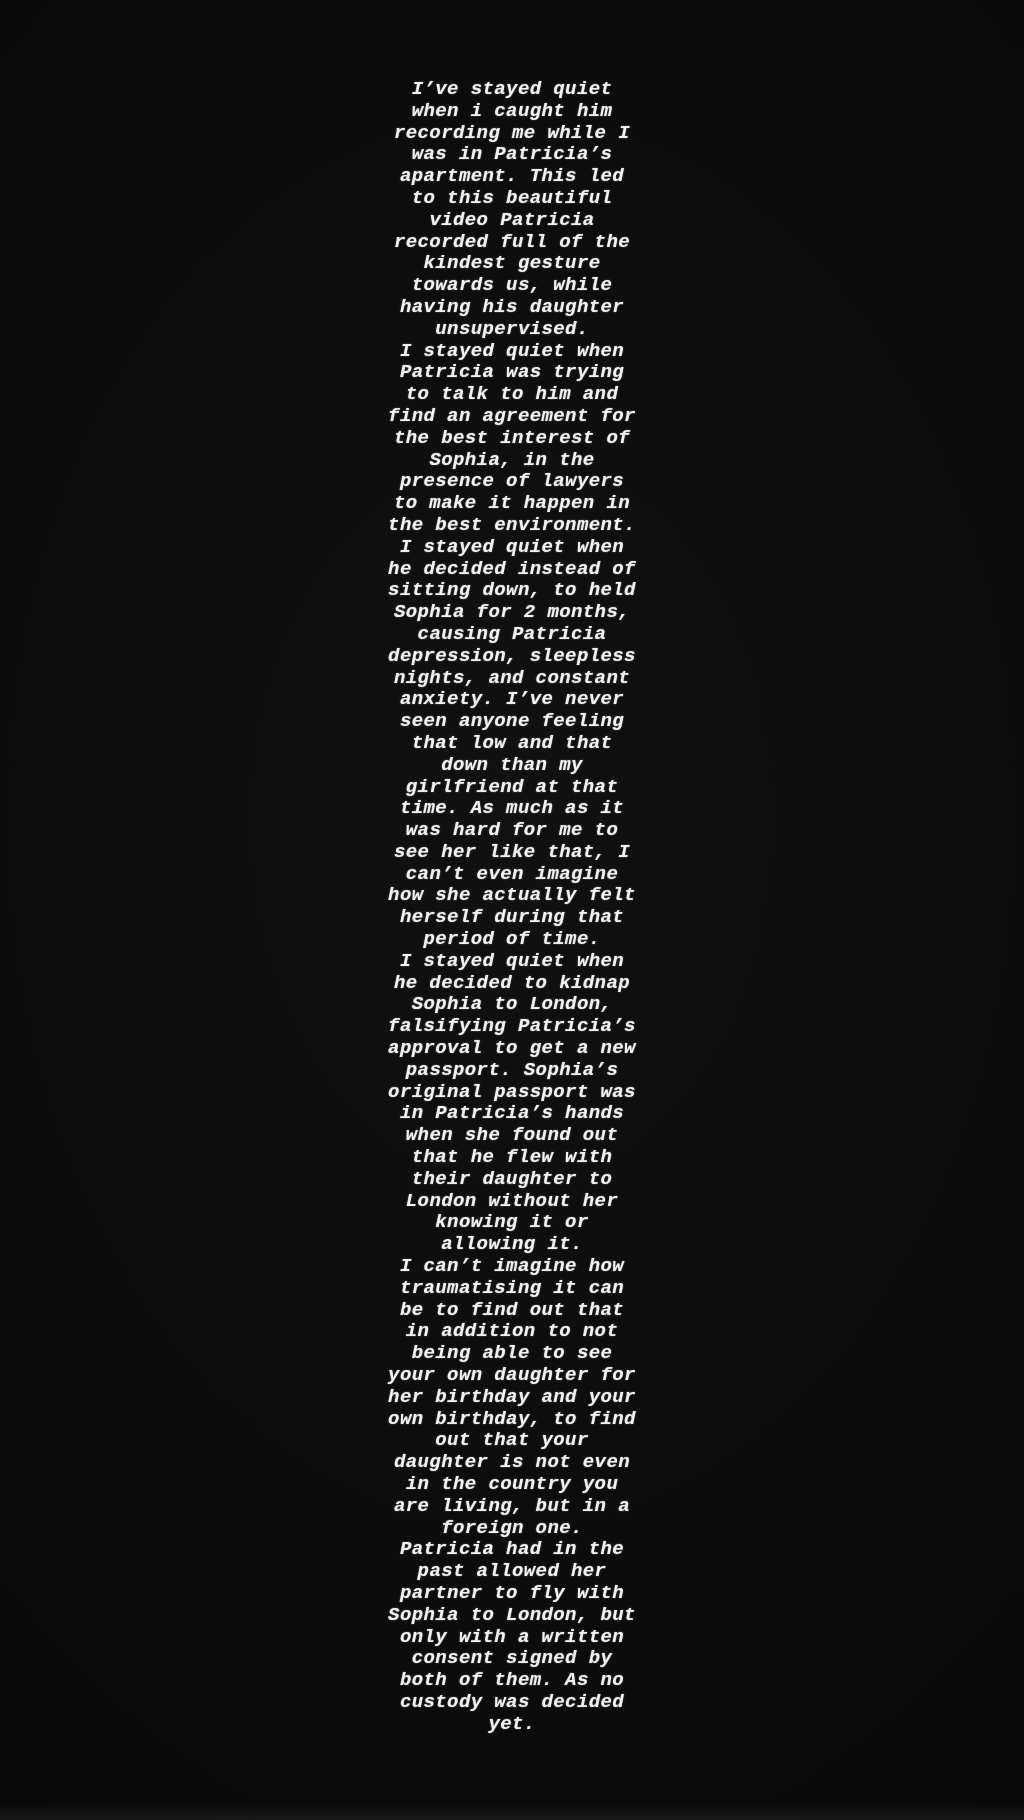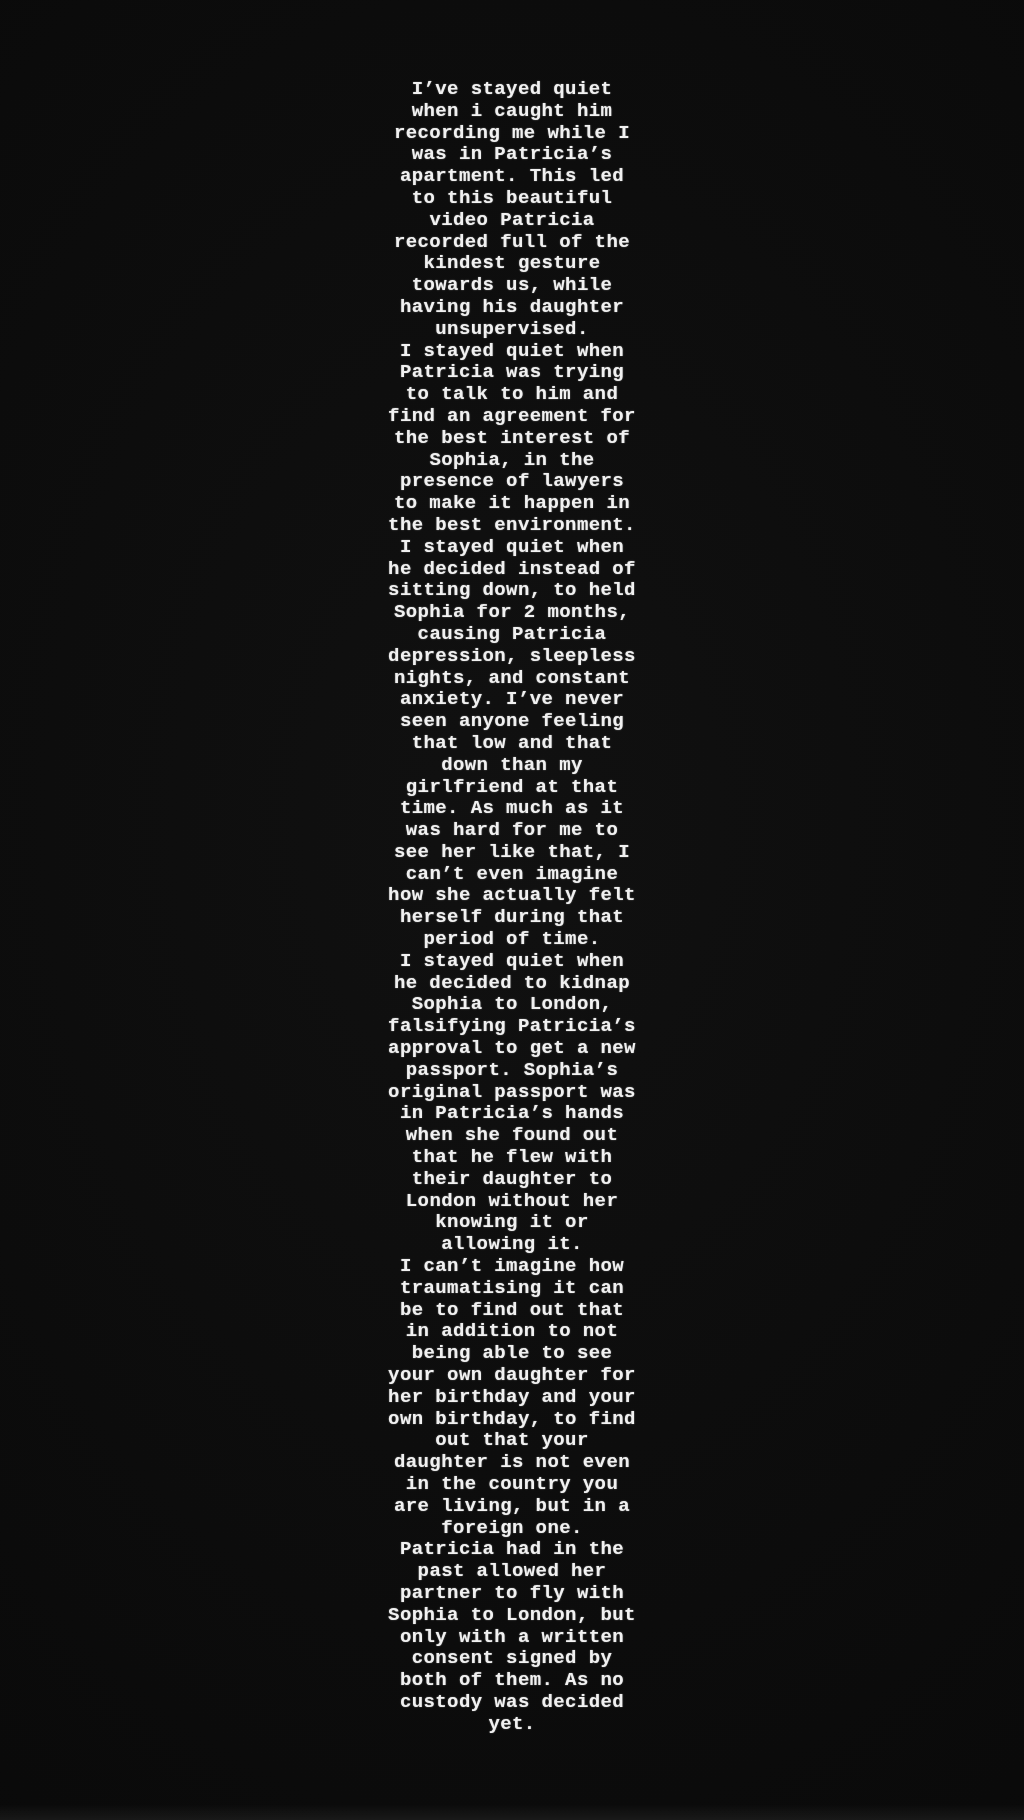--- a/index.html
+++ b/index.html
@@ -12,20 +12,21 @@
     background: #070707;
     overflow: hidden;
     position: relative;
   }
   .stage {
     position: absolute;
     inset: 0;
     background:
       radial-gradient(ellipse 140% 110% at 50% 45%, rgba(22,22,22,0.55), rgba(5,5,5,0.9)),
       #0a0a0a;
+    font-style: italic;
   }
   
   .stage::after {
     content: "";
     position: absolute;
     left: 0;
     right: 0;
     bottom: 0;
     height: 16px;
     background: linear-gradient(to bottom, rgba(255,255,255,0), rgba(255,255,255,0.06));

